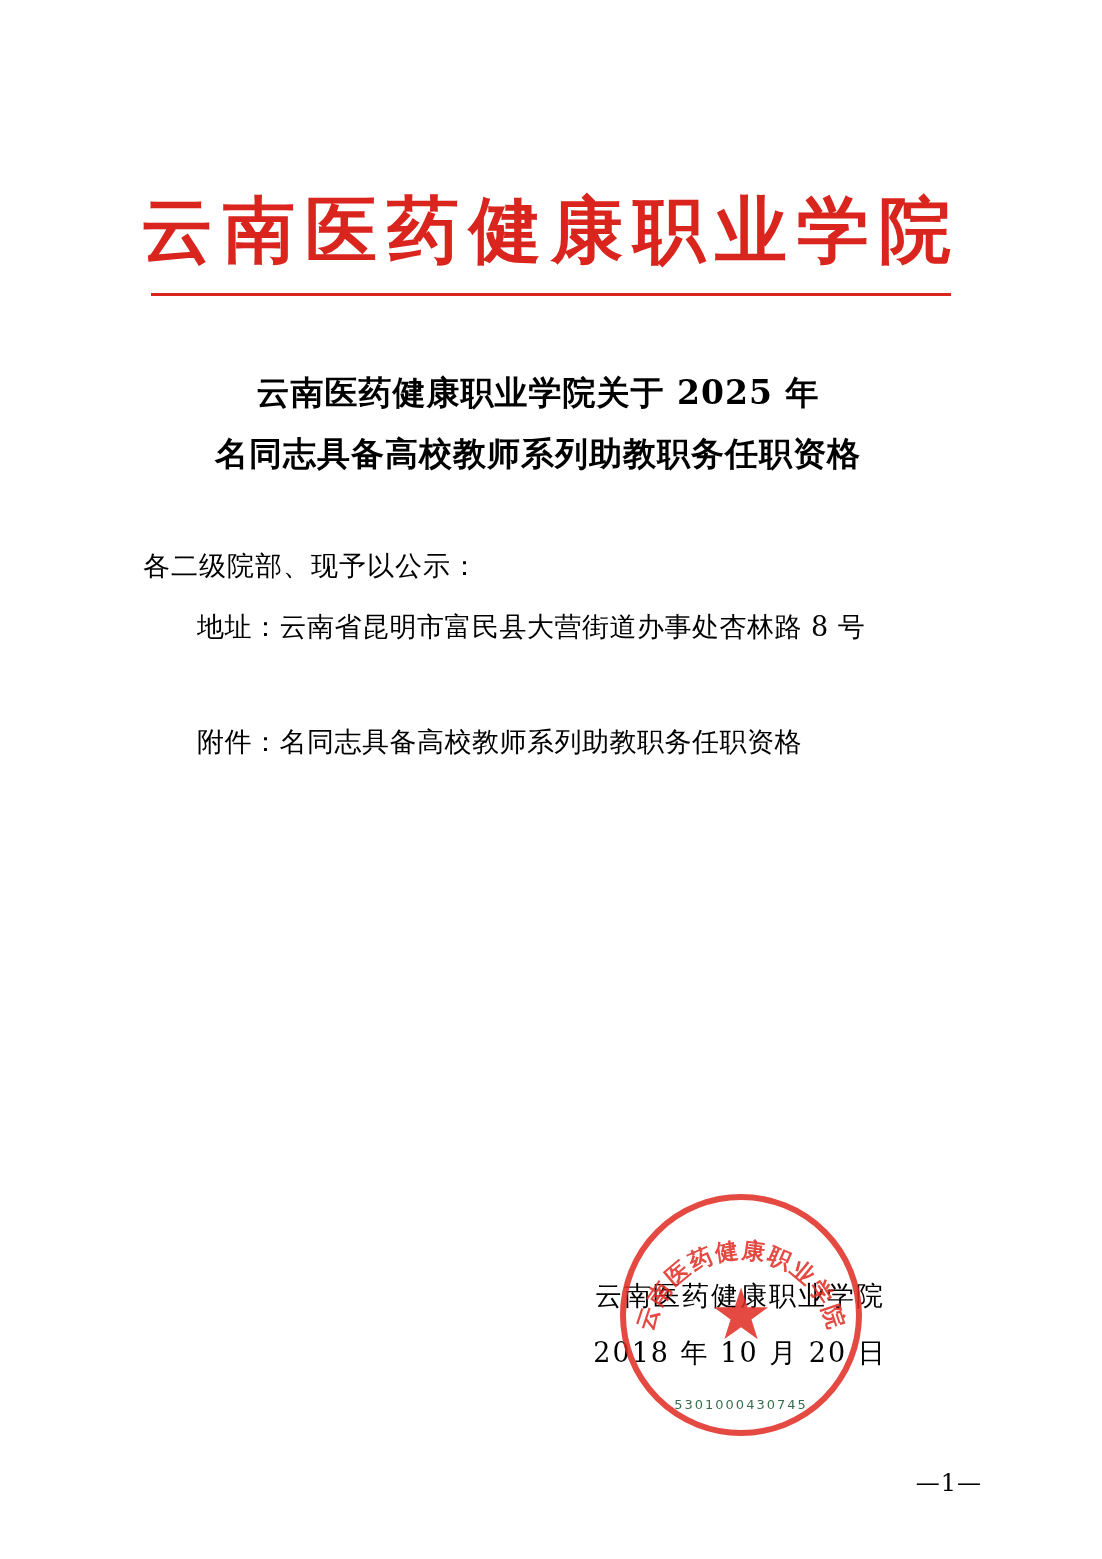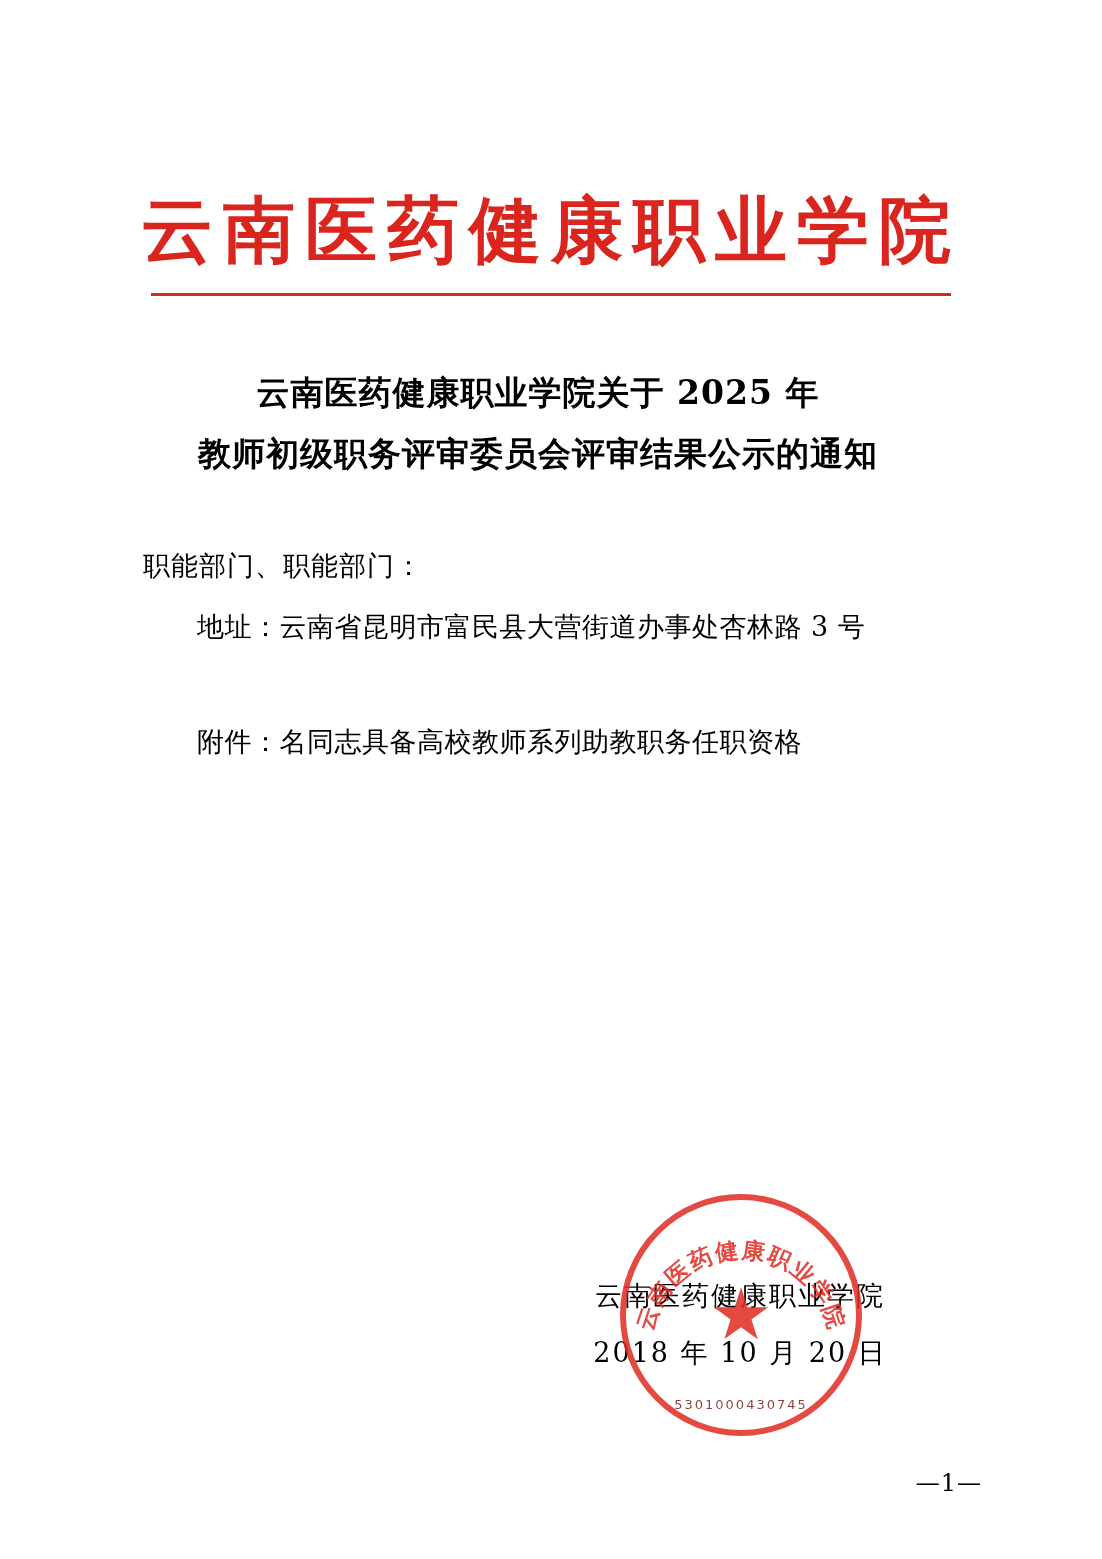--- a/index.html
+++ b/index.html
@@ -150,21 +150,21 @@
     font-size: 23px;
     font-weight: bold;
     letter-spacing: 2px;
   }
   .seal-bottom {
     position: absolute;
     left: 0;
     bottom: 18px;
     width: 230px;
     text-align: center;
-    color: #7f1d1d;
+    color: #14532d;
     font-family: "DejaVu Sans", "Liberation Sans", sans-serif;
     font-size: 13px;
     letter-spacing: 2px;
   }
 
   
   .page-number {
     position: absolute;
     bottom: 62px;
     right: 120px;
@@ -177,26 +177,26 @@
 
 <div class="page">
 
   <div class="letterhead">
     <div class="letterhead-title">云南医药健康职业学院</div>
     <div class="letterhead-rule"></div>
   </div>
 
   <div class="doc-title">
     <span class="line">云南医药健康职业学院关于 2025 年</span>
-    <span class="line">教师初级职务评审委员会评审结果公示的通知</span>
+    <span class="line">名同志具备高校教师系列助教职务任职资格</span>
   </div>
 
   <div class="body-wrap">
-    <div class="salutation">职能部门、职能部门：</div>
-    <p class="info-line">地址：云南省昆明市富民县大营街道办事处杏林路 3 号</p>
+    <div class="salutation">各二级院部、现予以公示：</div>
+    <p class="info-line">地址：云南省昆明市富民县大营街道办事处杏林路 8 号</p>
     <p class="attachment">附件：名同志具备高校教师系列助教职务任职资格</p>
   </div>
 
   <div class="signature">
     <div>云南医药健康职业学院</div>
     <div>2018 年 10 月 20 日</div>
   </div>
 
   <div class="seal">
     <div class="seal-inner">

